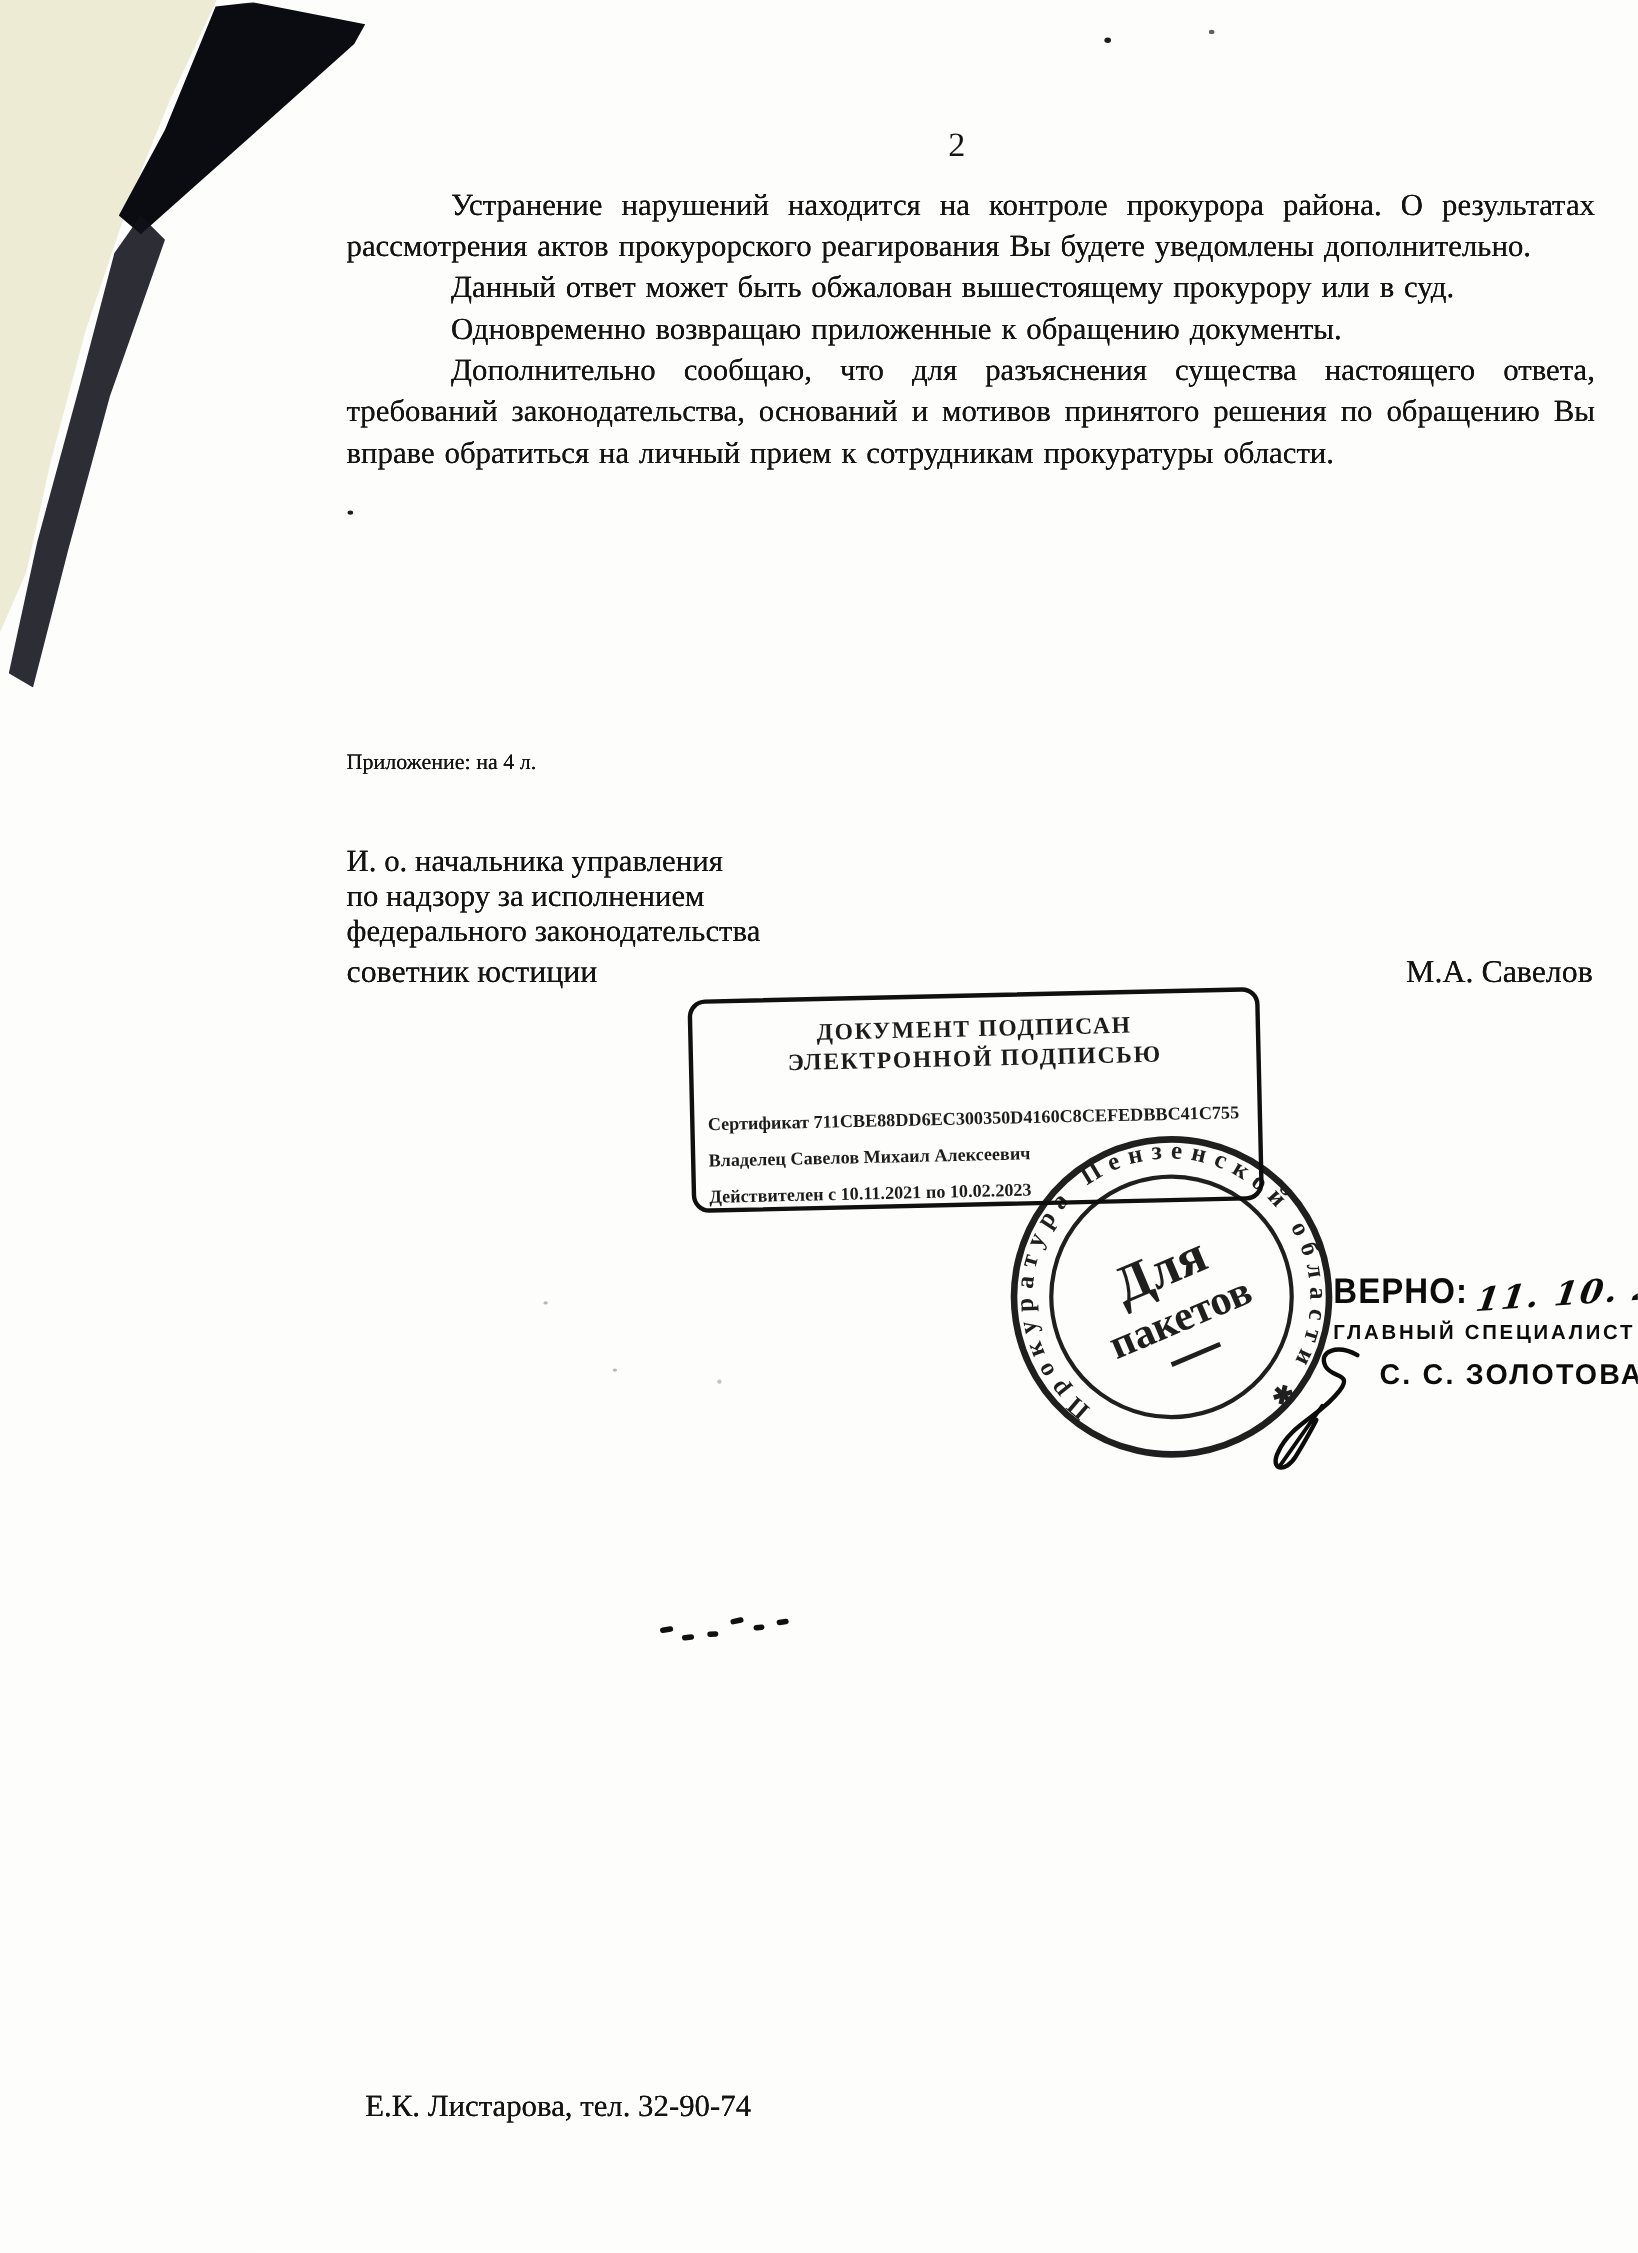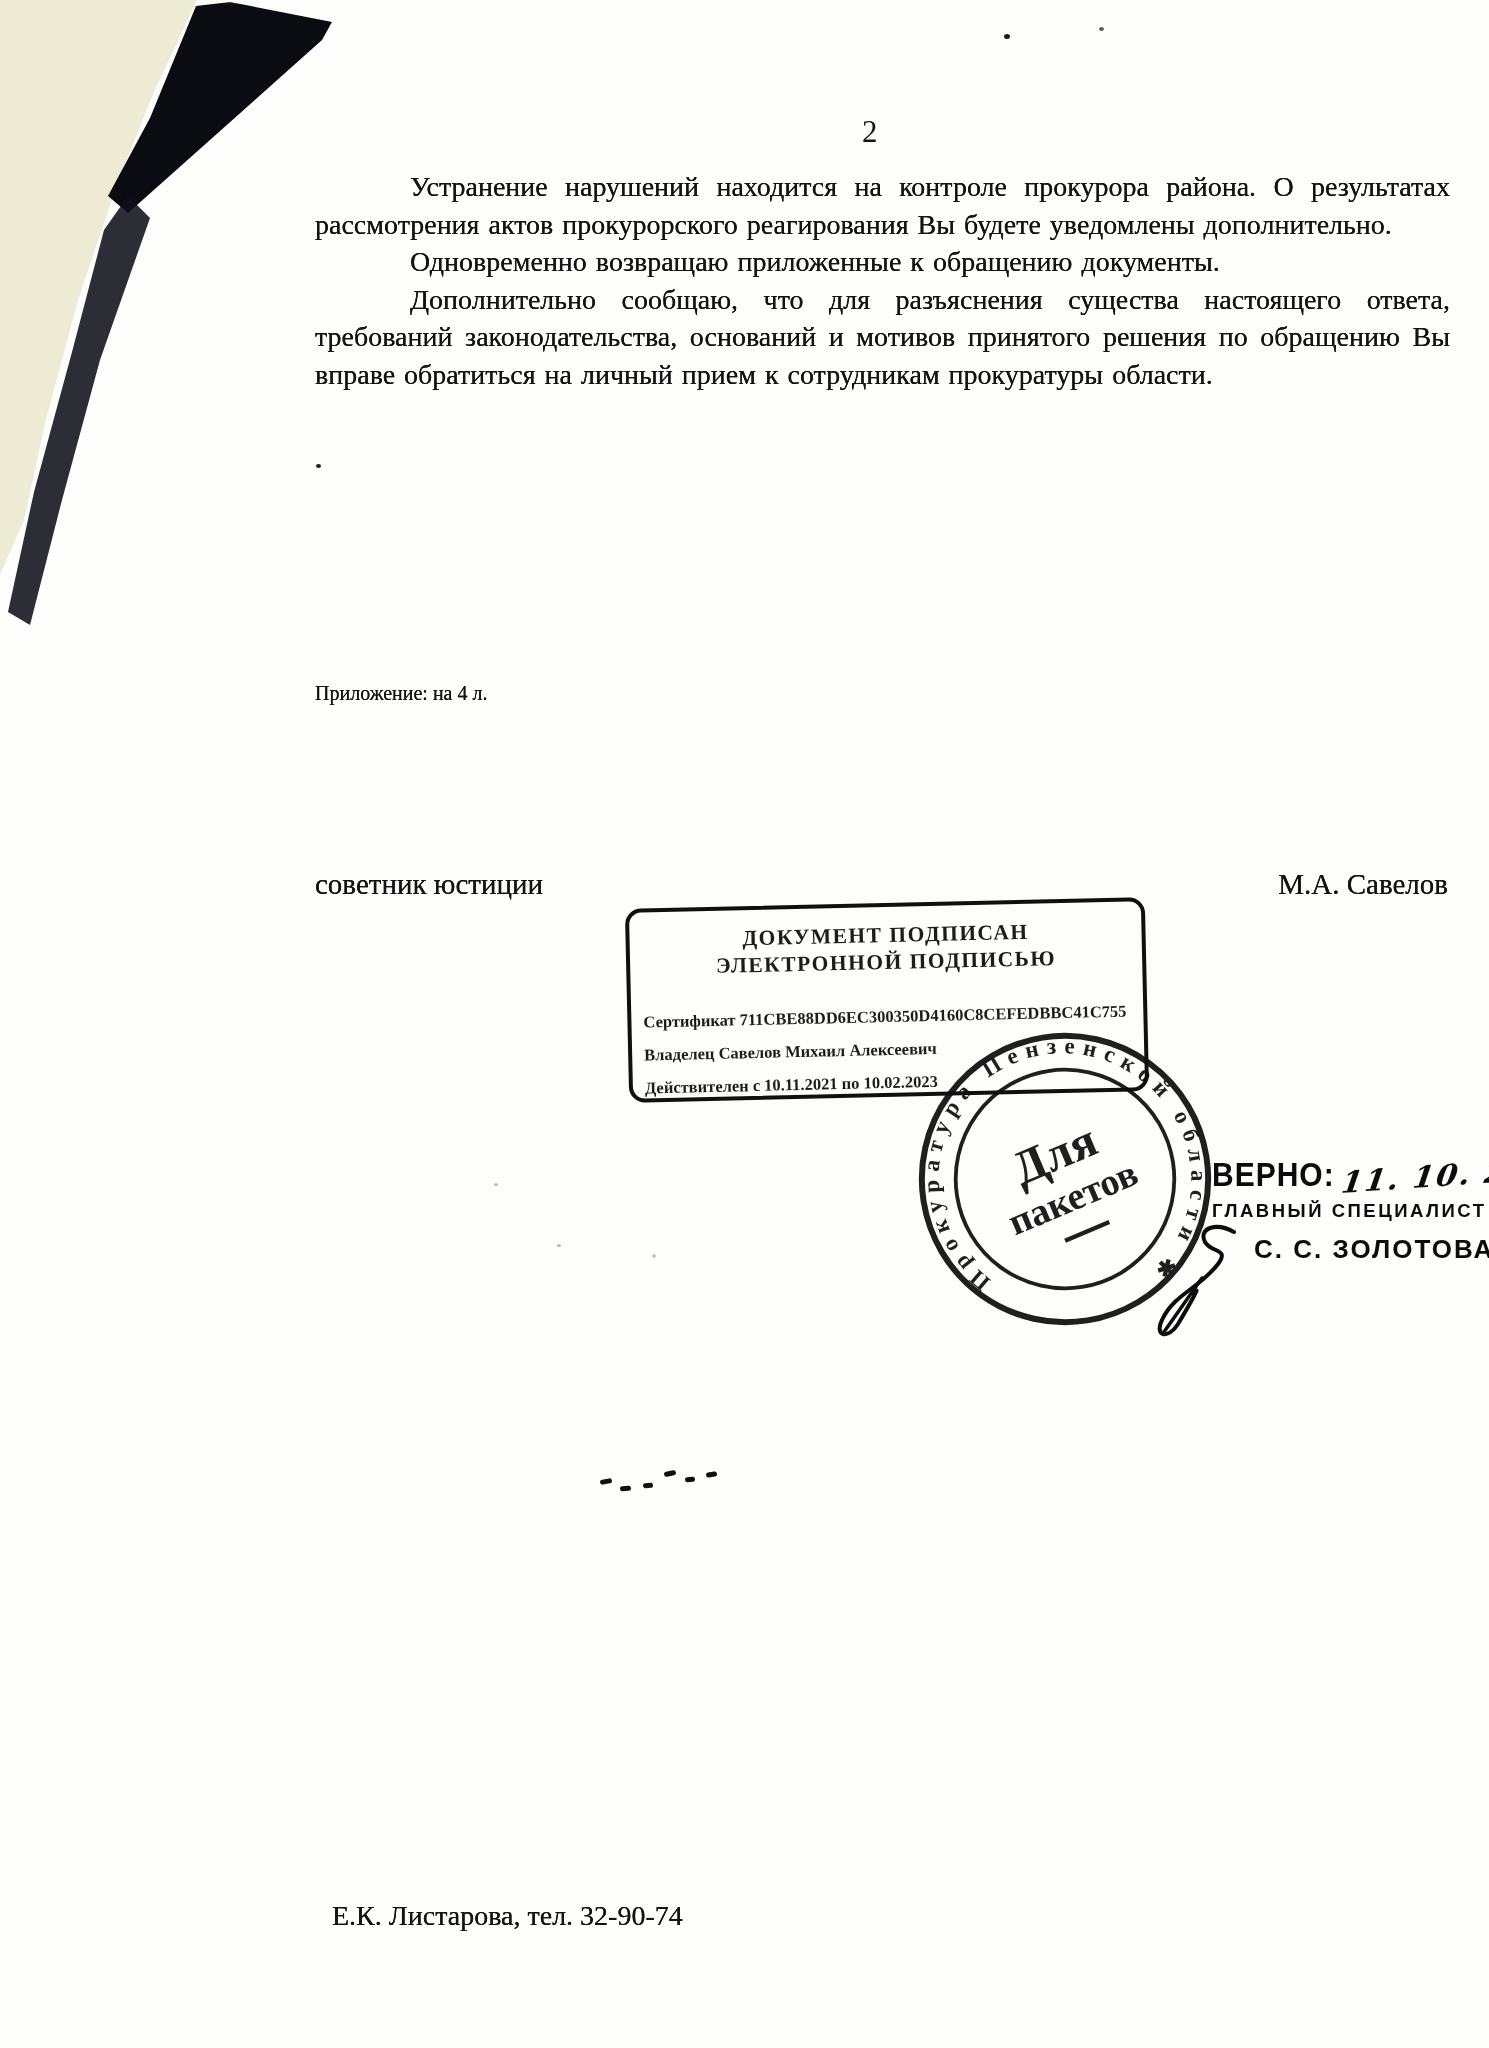--- a/index.html
+++ b/index.html
@@ -117,26 +117,32 @@
 <div id="page">
 
   <div class="corner-cream"></div>
   <div class="streak-a"></div>
   <div class="streak-b"></div>
 
   <div class="page-num">2</div>
 
   <div class="body-text">
     <p>Устранение нарушений находится на контроле прокурора района. О результатах рассмотрения актов прокурорского реагирования Вы будете уведомлены дополнительно.</p>
+    <p>Данный ответ может быть обжалован вышестоящему прокурору или в суд.</p>
     <p>Одновременно возвращаю приложенные к обращению документы.</p>
     <p>Дополнительно сообщаю, что для разъяснения существа настоящего ответа, требований законодательства, оснований и мотивов принятого решения по обращению Вы вправе обратиться на личный прием к сотрудникам прокуратуры области.</p>
   </div>
 
   <div class="attachment">Приложение: на 4 л.</div>
 
+  <div class="sig-position">
+    <div>И. о. начальника управления</div>
+    <div>по надзору за исполнением</div>
+    <div>федерального законодательства</div>
+  </div>
 
   <div class="sig-row">
     <span>советник юстиции</span>
     <span>М.А. Савелов</span>
   </div>
 
   <div class="esign-box">
     <div class="esign-title">
       <div>ДОКУМЕНТ ПОДПИСАН</div>
       <div>ЭЛЕКТРОННОЙ ПОДПИСЬЮ</div>

